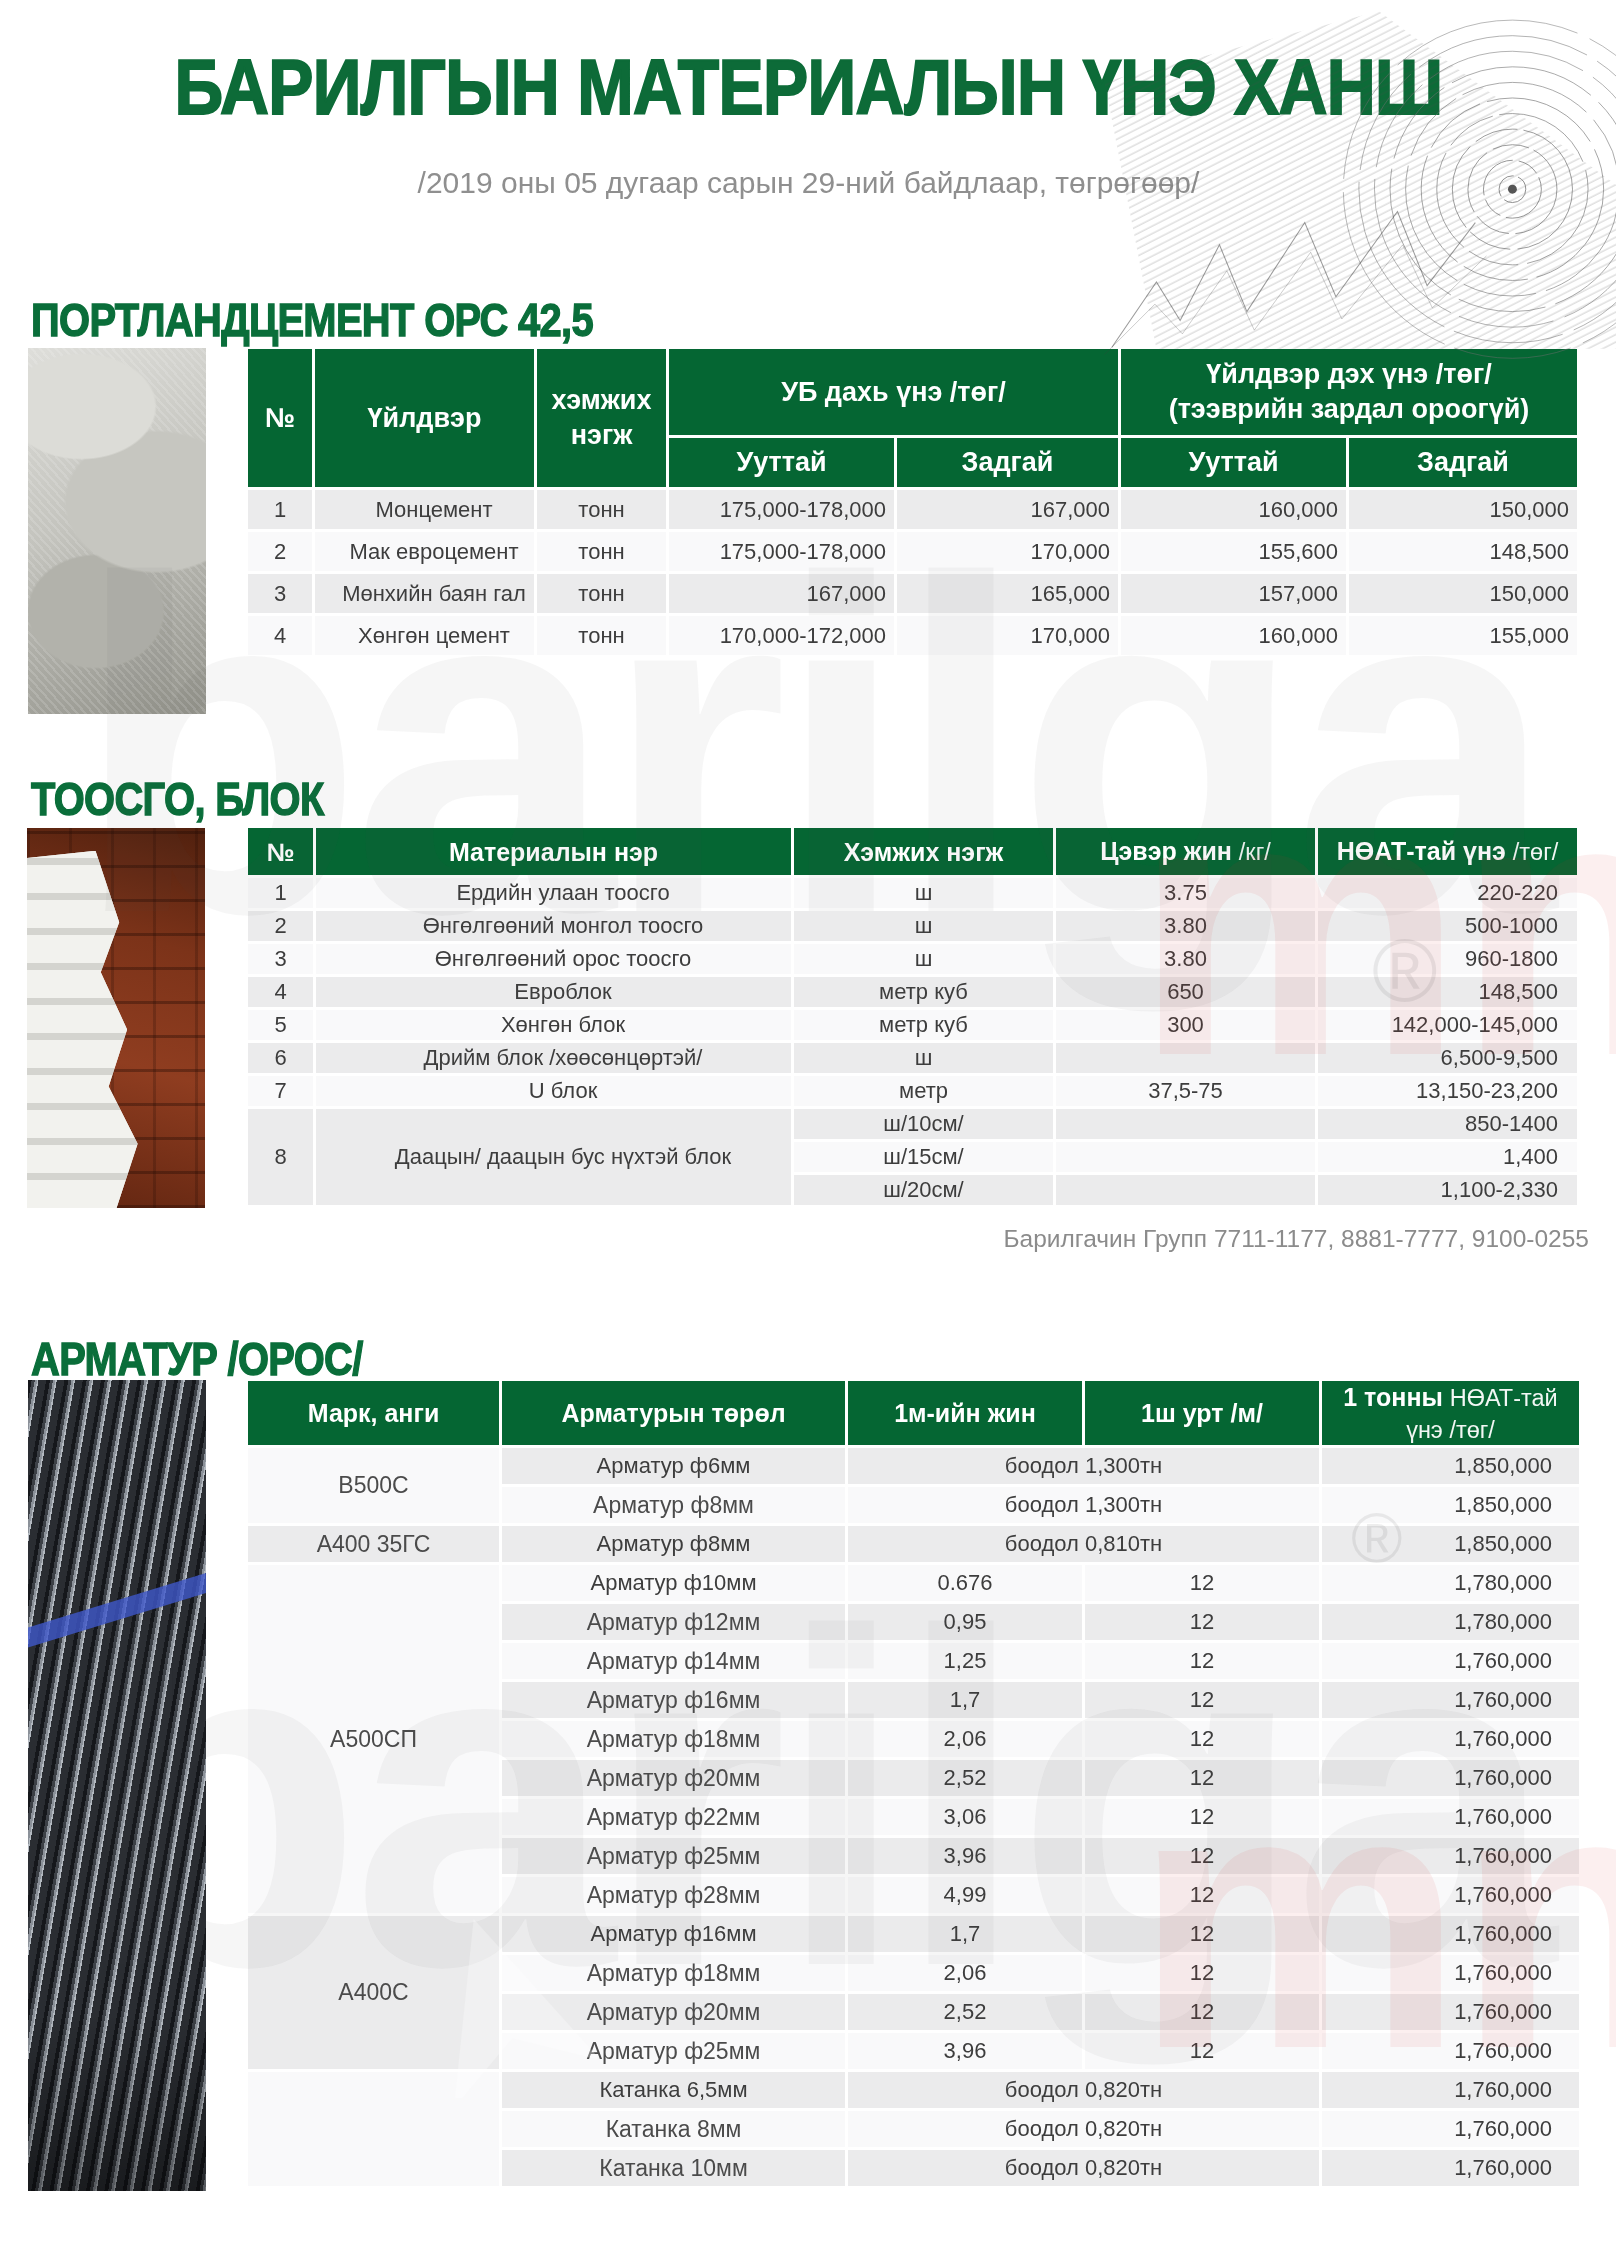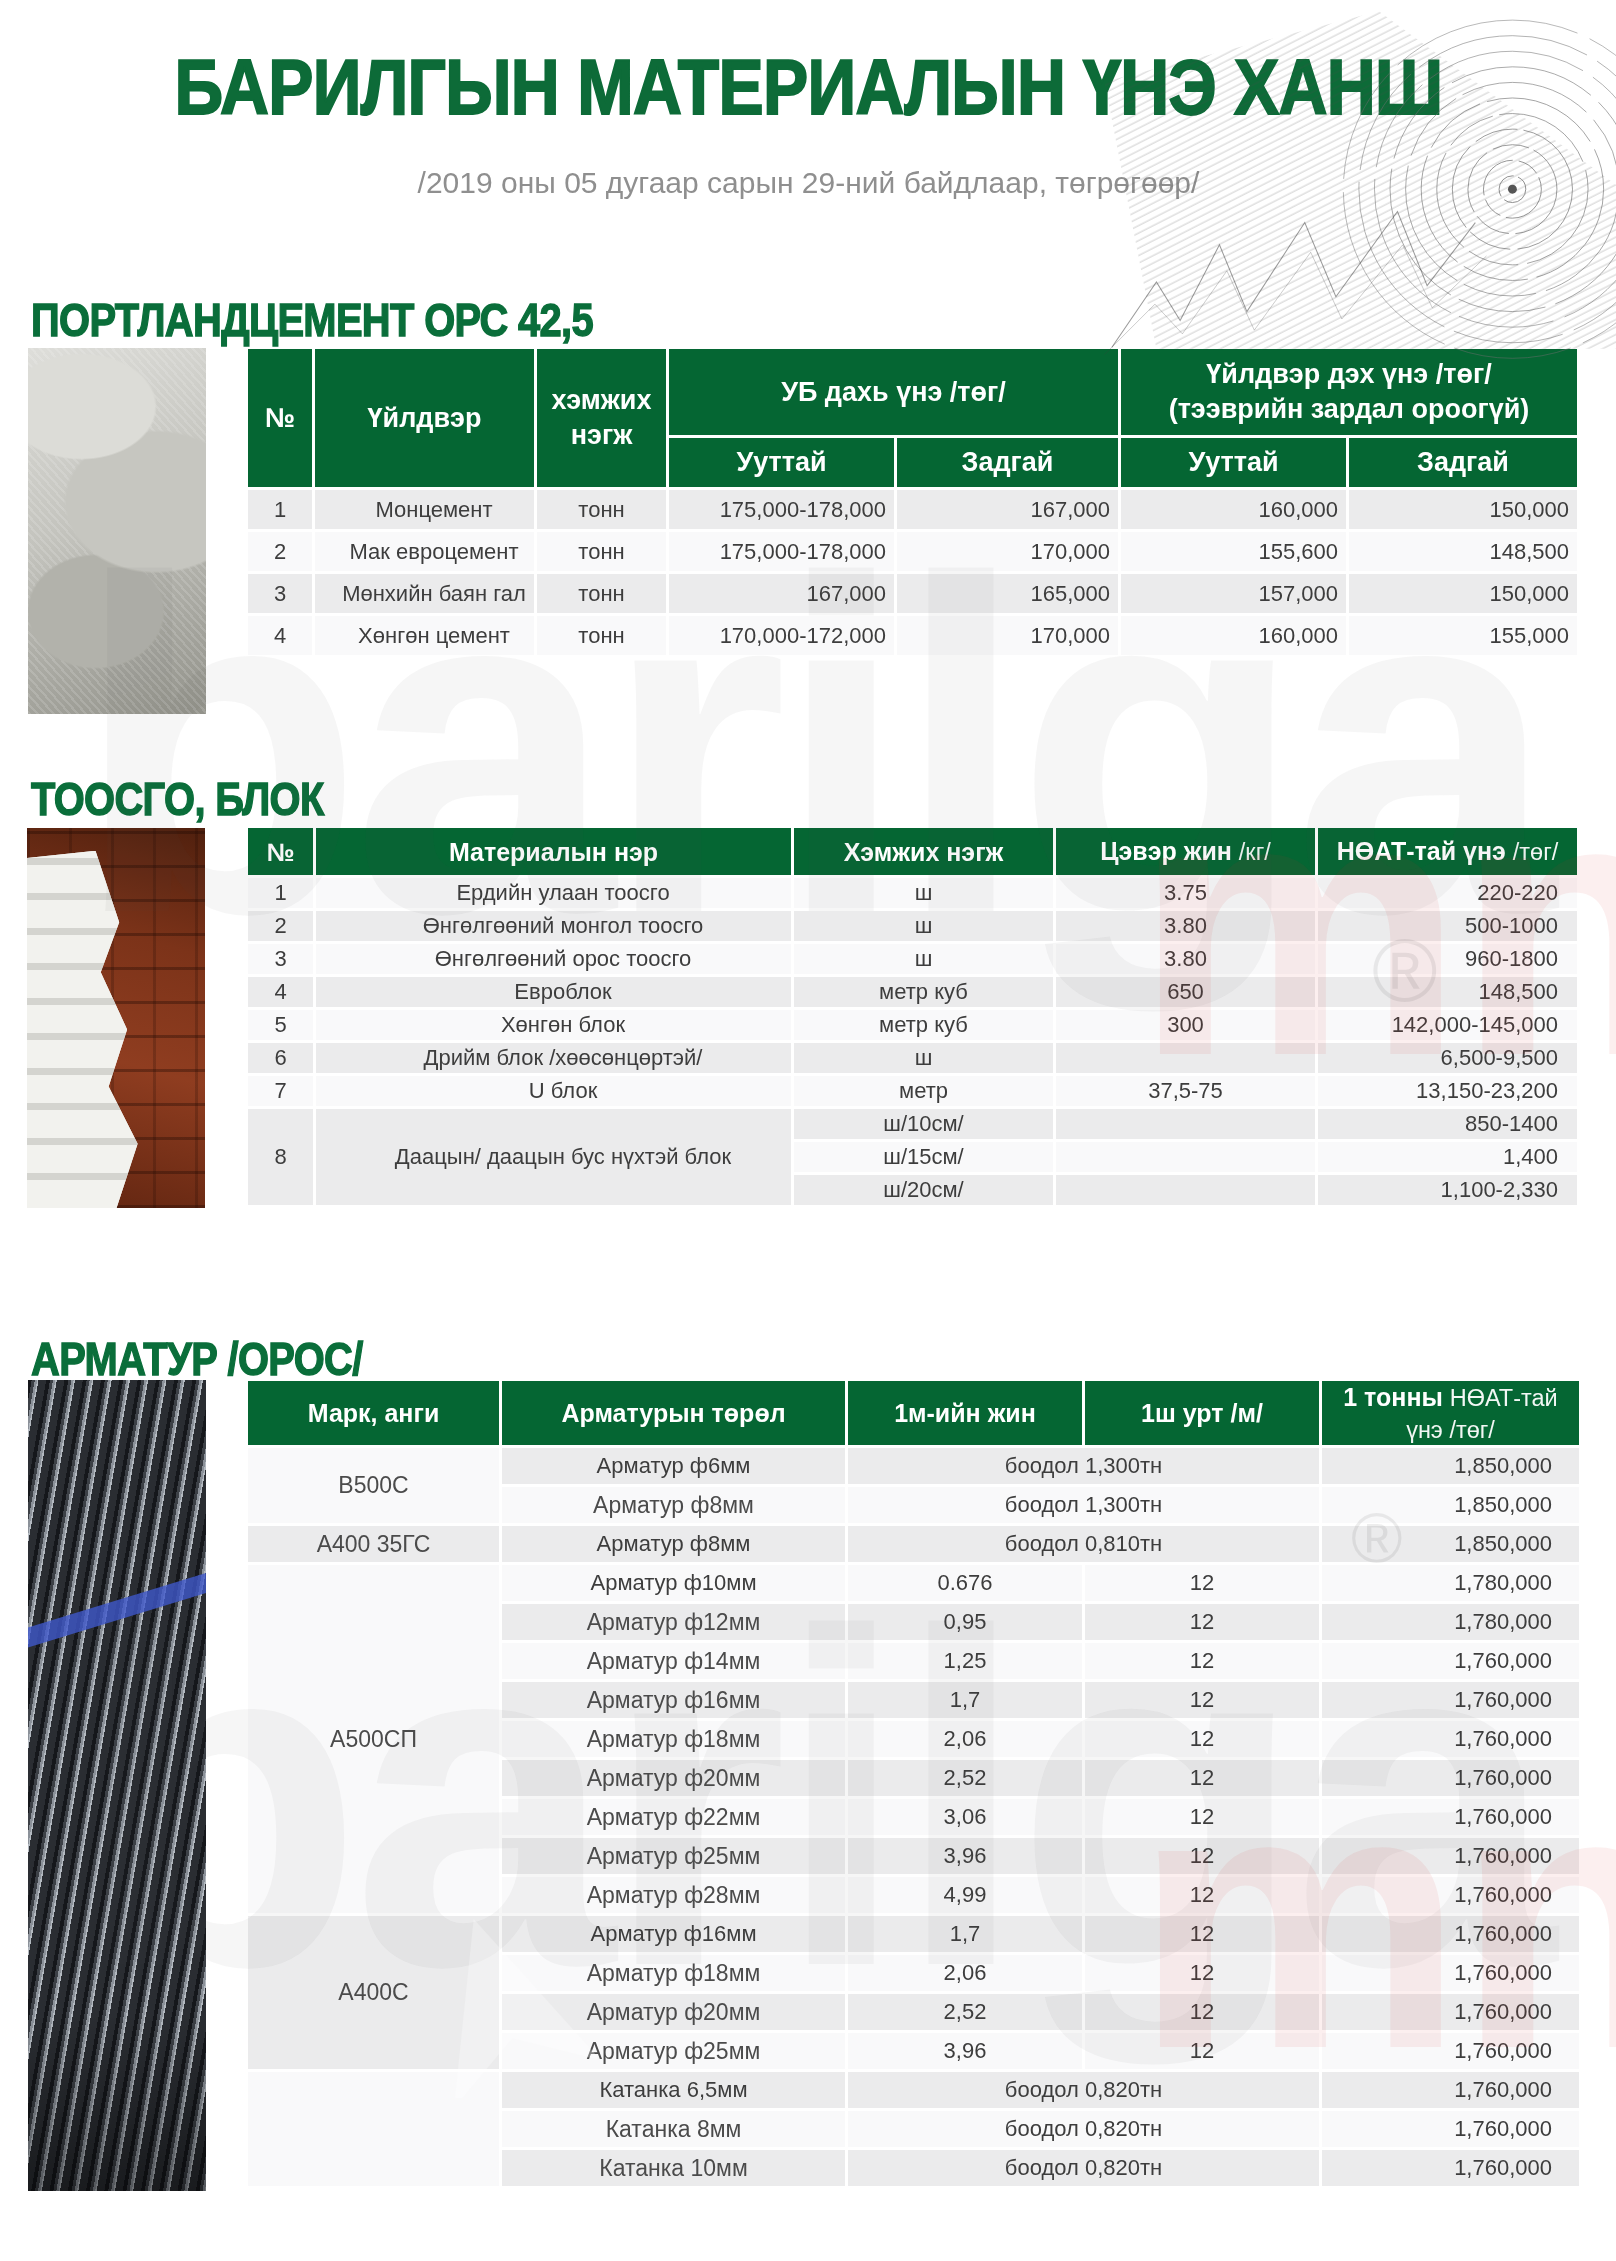--- a/index.html
+++ b/index.html
@@ -288,20 +288,21 @@
             <td class="r bg-w">1,400</td>
           </tr>
           <tr>
             <td class="c bg-g">ш/20см/</td>
             <td class="c bg-g"></td>
             <td class="r bg-g">1,100-2,330</td>
           </tr>
         </tbody>
     </table>
   </div>
+  <div class="footnote">Барилгачин Групп 7711-1177, 8881-7777, 9100-0255</div>
 
   <div class="sec-heading" id="heading-rebar">АРМАТУР  /ОРОС/</div>
   <div class="photo" id="rebar-photo"></div>
   <div class="tbl-wrap" id="tbl-rebar">
     <table class="t3">
       <colgroup>
         <col style="width:251px">
           <col style="width:343px">
           <col style="width:234px">
         <col style="width:234px">

